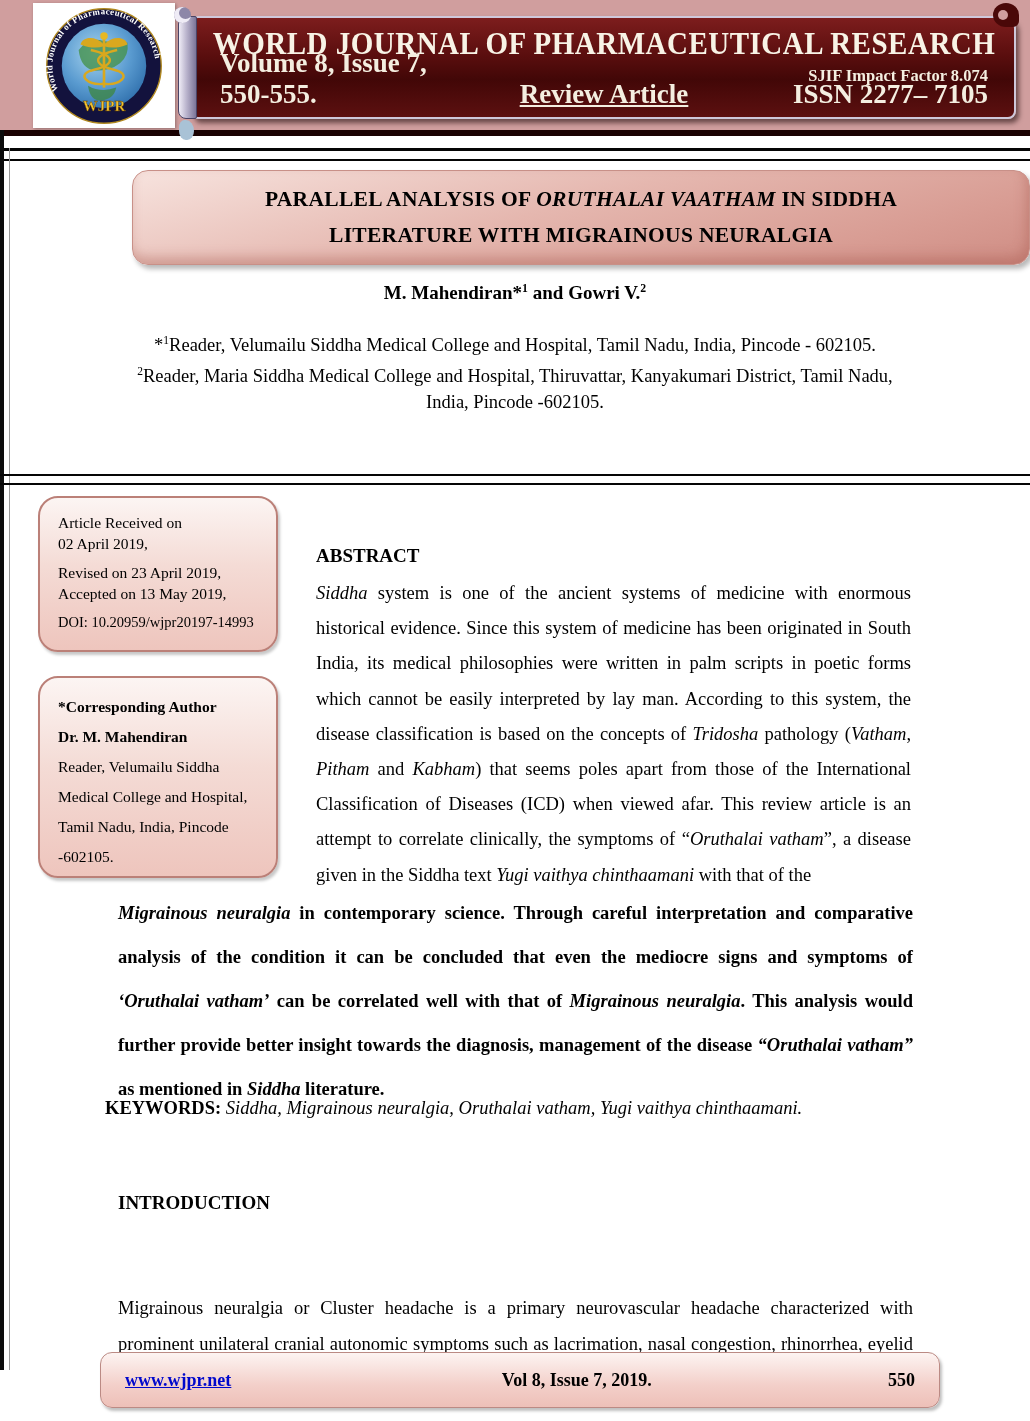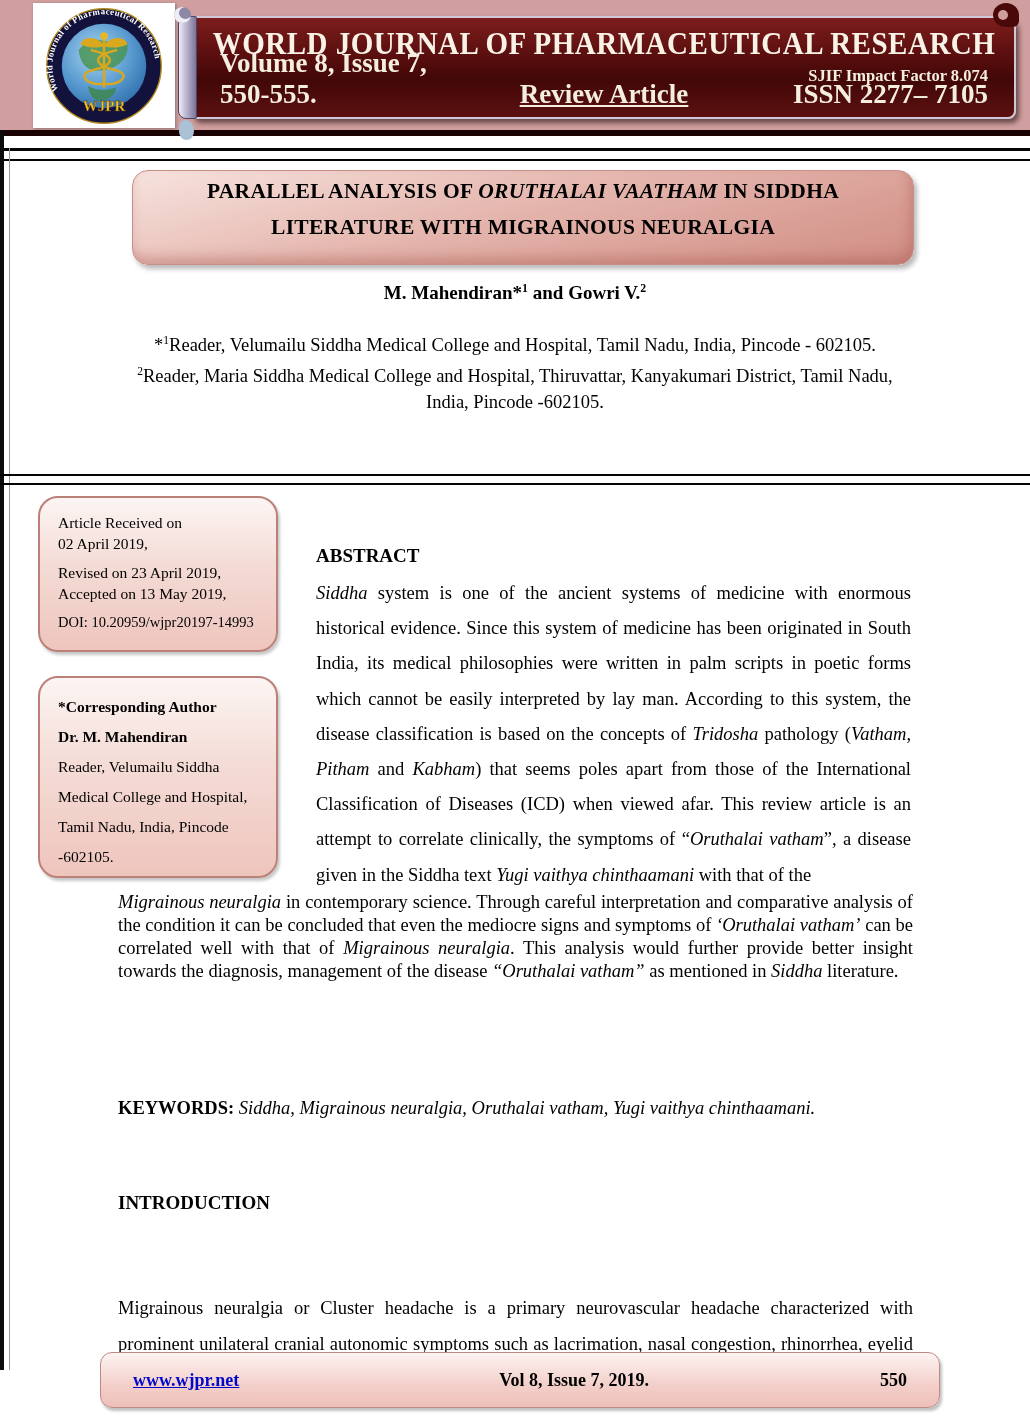--- a/index.html
+++ b/index.html
@@ -35,52 +35,52 @@
   .banner-row .type{flex:1;text-align:center;text-decoration:underline;cursor:pointer;}
   .banner-row .issn{flex:1;text-align:right;}
   
   .rule1{position:absolute;left:0;top:148px;width:1030px;height:8px;
          border-top:3px solid #050505;border-bottom:2px solid #050505;}
   .rule2{position:absolute;left:0;top:474px;width:1030px;height:7px;
          border-top:2.5px solid #050505;border-bottom:2px solid #050505;}
   .edge-black{position:absolute;left:0;top:130px;width:4px;height:1240px;background:#0c0c0c;}
   .edge-gray{position:absolute;left:9px;top:148px;width:1px;height:1222px;background:#9a9a9a;}
   
-  .title-box{position:absolute;left:132px;top:170px;width:782px;height:95px;border-radius:16px;
+  .title-box{position:absolute;left:132px;top:170px;width:898px;height:95px;border-radius:16px;
          background:linear-gradient(165deg,#f7e3de 0%,#e5b7af 45%,#d89c93 80%,#cf8d84 100%);
          border:1px solid #c89088;
          box-shadow:3px 4px 5px rgba(0,0,0,.28), inset -3px -7px 12px rgba(160,80,70,.35);
-         text-align:center;padding-top:2px;box-sizing:border-box;}
+         text-align:center;padding-top:10px;box-sizing:border-box;}
   .title-line{font-weight:bold;font-size:21.5px;line-height:36px;letter-spacing:.3px;}
   .authors{position:absolute;left:0;top:282px;width:1030px;text-align:center;font-weight:bold;font-size:19px;}
   .affils{position:absolute;left:115px;top:327px;width:800px;text-align:center;font-size:18.5px;line-height:26px;}
   sup{font-size:.62em;}
   
   .side-box{position:absolute;left:38px;width:240px;box-sizing:border-box;border:2px solid #bb8078;border-radius:20px;
          background:linear-gradient(180deg,#fcf5f3 0%,#f4dbd5 45%,#eec5bd 100%);
          box-shadow:2px 3px 3px rgba(0,0,0,.22);padding:14px 14px 10px 18px;font-size:15.5px;}
   .box-received{top:496px;height:156px;line-height:21px;}
   .box-received .grp{margin-bottom:8px;}
   .box-received .doi{font-size:14.5px;}
   .box-corr{top:676px;height:202px;line-height:30px;}
   .box-corr .bold{font-weight:bold;}
   
   .abstract-col{position:absolute;left:316px;top:499px;width:595px;margin-top:46px;}
   .h-abstract{font-weight:bold;font-size:19px;}
   .abstract-body{margin-top:9px;font-size:18.5px;line-height:35.2px;text-align:justify;}
-  .para-cont{position:absolute;left:118px;top:891px;width:795px;font-size:18.5px;line-height:23px;text-align:justify;}
-  .keywords{position:absolute;left:118px;top:1090px;width:795px;font-size:18.5px;line-height:36.2px;text-align:justify;}
+  .para-cont{position:absolute;left:118px;top:891px;width:795px;font-size:18.5px;line-height:44px;text-align:justify;font-weight:bold;}
+  .keywords{position:absolute;left:105px;top:1090px;width:795px;font-size:18.5px;line-height:36.2px;text-align:justify;}
   .h-intro{position:absolute;left:118px;top:1192px;font-weight:bold;font-size:19px;}
   .intro-body{position:absolute;left:118px;top:1290px;width:795px;font-size:18.5px;line-height:36.2px;text-align:justify;}
   
   .footer-bar{position:absolute;left:100px;top:1352px;width:840px;height:56px;box-sizing:border-box;
          border:1.5px solid #bb8a84;border-radius:12px;
          background:linear-gradient(180deg,#fdf4f2 0%,#f3cfc9 60%,#edc0b8 100%);
          box-shadow:2px 3px 3px rgba(0,0,0,.25);
-         display:flex;align-items:center;padding:0 32px;font-size:18px;font-weight:bold;}
+         display:flex;align-items:center;padding:0 24px;font-size:18px;font-weight:bold;}
   .footer-bar .site{flex:1;text-align:left;}
   .footer-bar .site a{color:#0008cc;text-decoration:underline;cursor:pointer;}
   .footer-bar .mid{flex:1;text-align:right;}
   .footer-bar .pg{flex:1;text-align:right;}
 </style>
 </head>
 <body>
 
 <div id="page">
 

